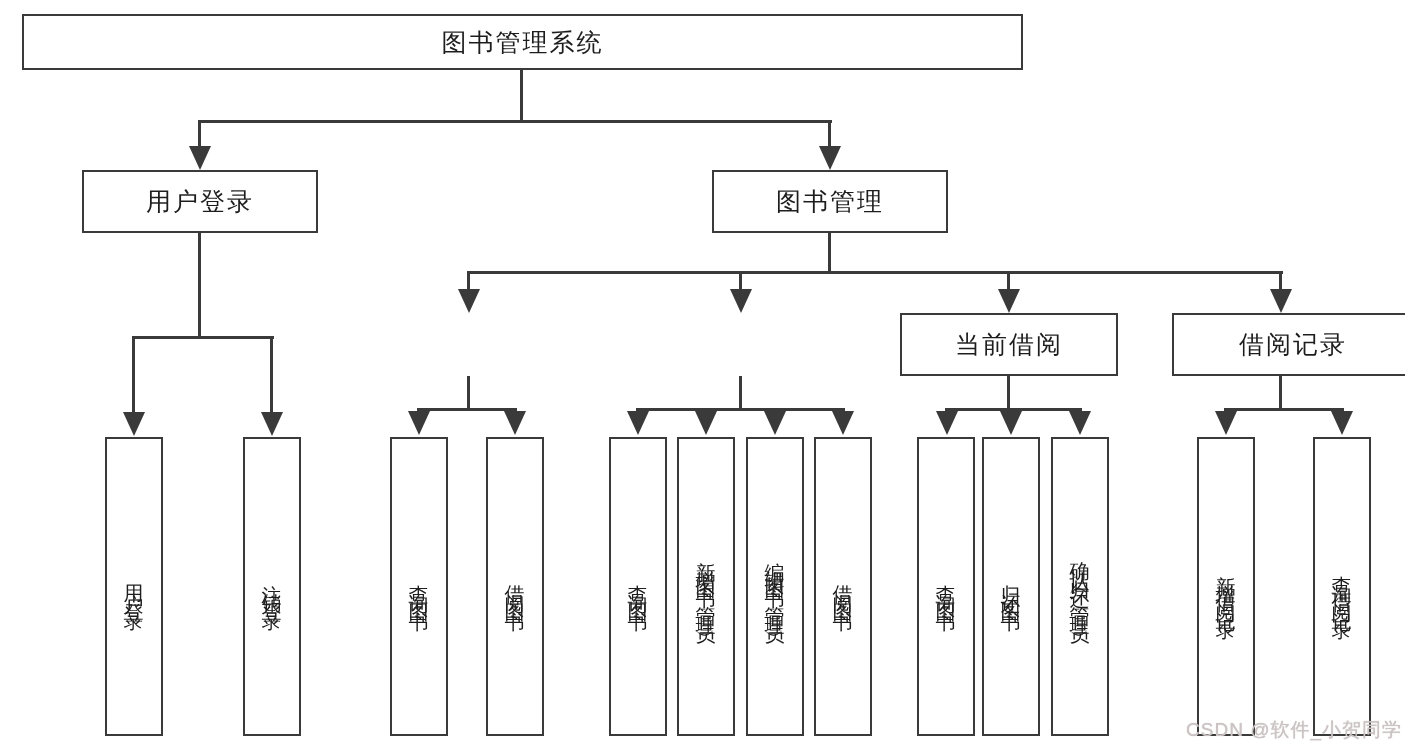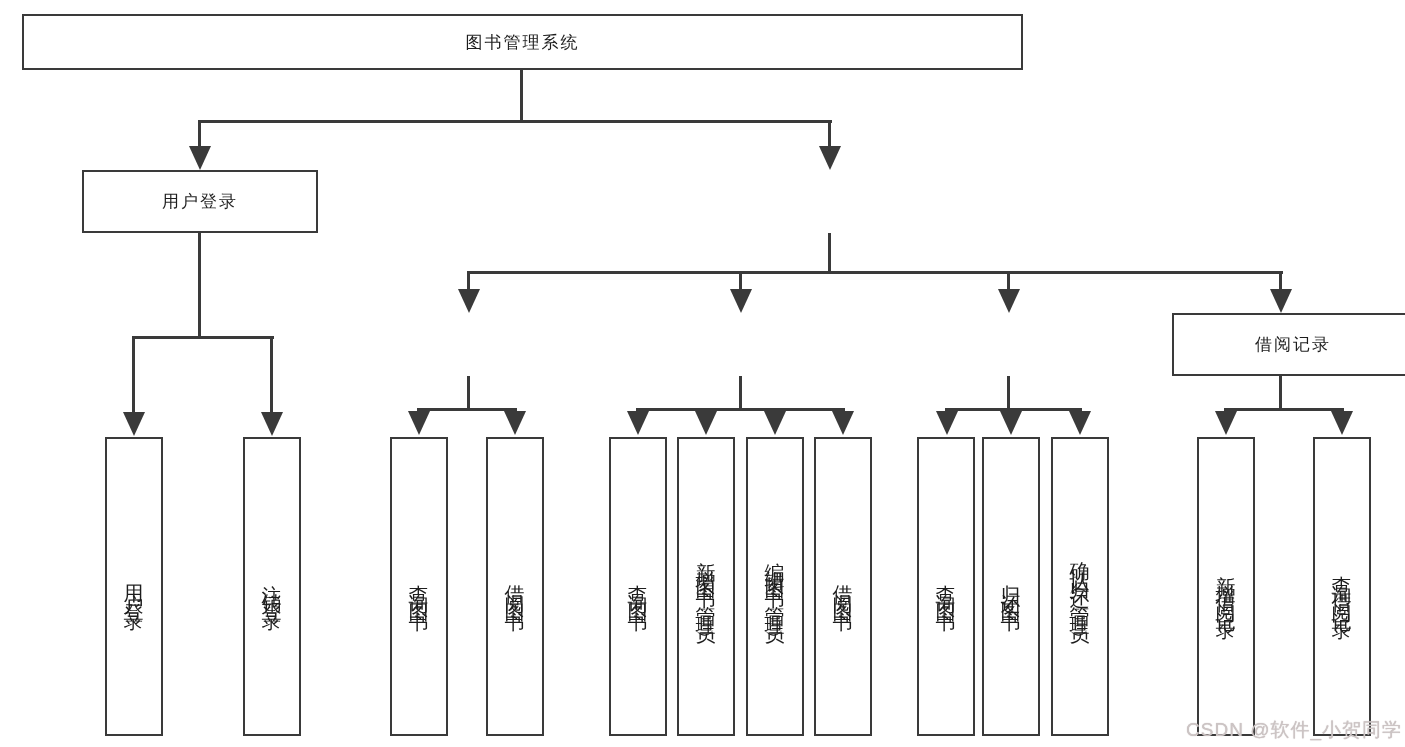--- a/index.html
+++ b/index.html
@@ -14,21 +14,21 @@
   .box {
     position:absolute;
     border:2.5px solid #3a3a3a;
     background:#ffffff;
     display:flex;
     align-items:center;
     justify-content:center;
     color:#1d1d1d;
   }
   .box.h span {
-    font-size:17px;
+    font-size:25px;
     letter-spacing:2px;
     white-space:nowrap;
   }
   .box.v span {
     writing-mode:vertical-rl;
     text-orientation:mixed;
     font-size:20px;
     letter-spacing:9px;
     line-height:1;
     white-space:nowrap;
@@ -56,21 +56,27 @@
 
 <div id="stage">
 
   <div class="box h" style="left:22px;top:14px;width:1001px;height:56px">
     <span>图书管理系统</span>
   </div>
 
   <div class="box h" style="left:82px;top:170px;width:236px;height:63px">
     <span>用户登录</span>
   </div>
+  <div class="box h" style="left:712px;top:170px;width:236px;height:63px">
+    <span>图书管理</span>
+  </div>
 
+  <div class="box h" style="left:900px;top:313px;width:218px;height:63px">
+    <span>当前借阅</span>
+  </div>
   <div class="box h" style="left:1172px;top:313px;width:242px;height:63px">
     <span>借阅记录</span>
   </div>
 
   <div class="box v" style="left:105px;top:437px;width:58px;height:299px">
     <span>用户登录</span>
   </div>
   <div class="box v" style="left:243px;top:437px;width:58px;height:299px">
     <span>注销登录</span>
   </div>

